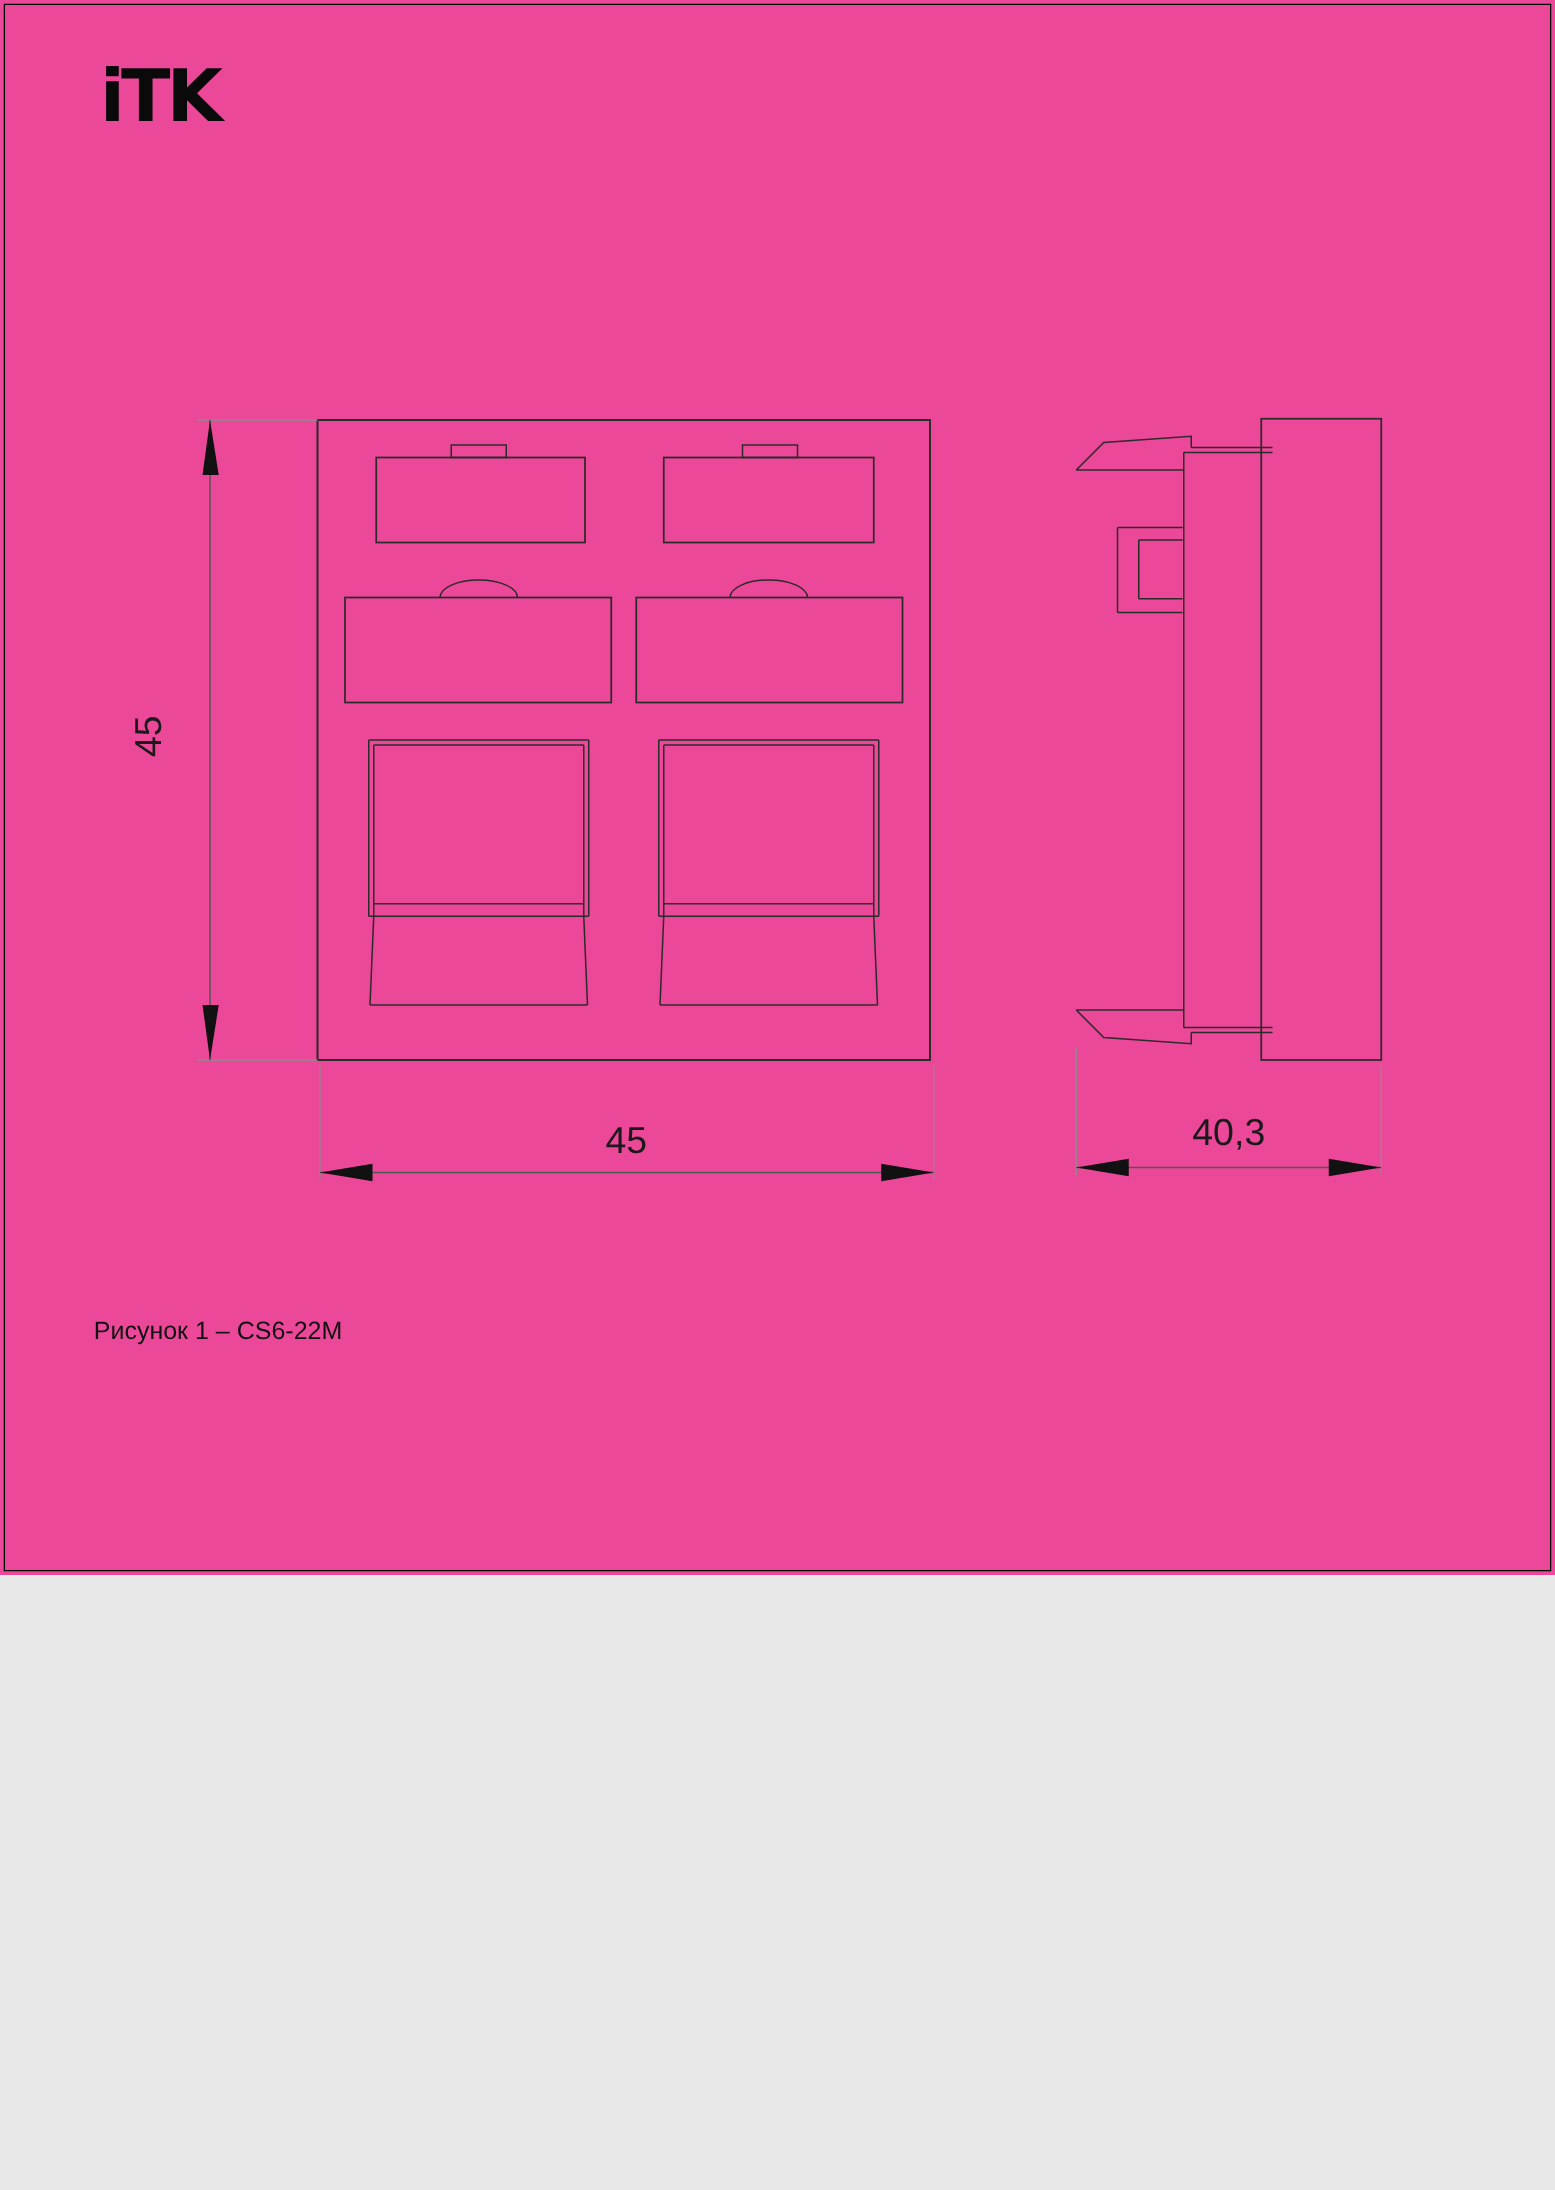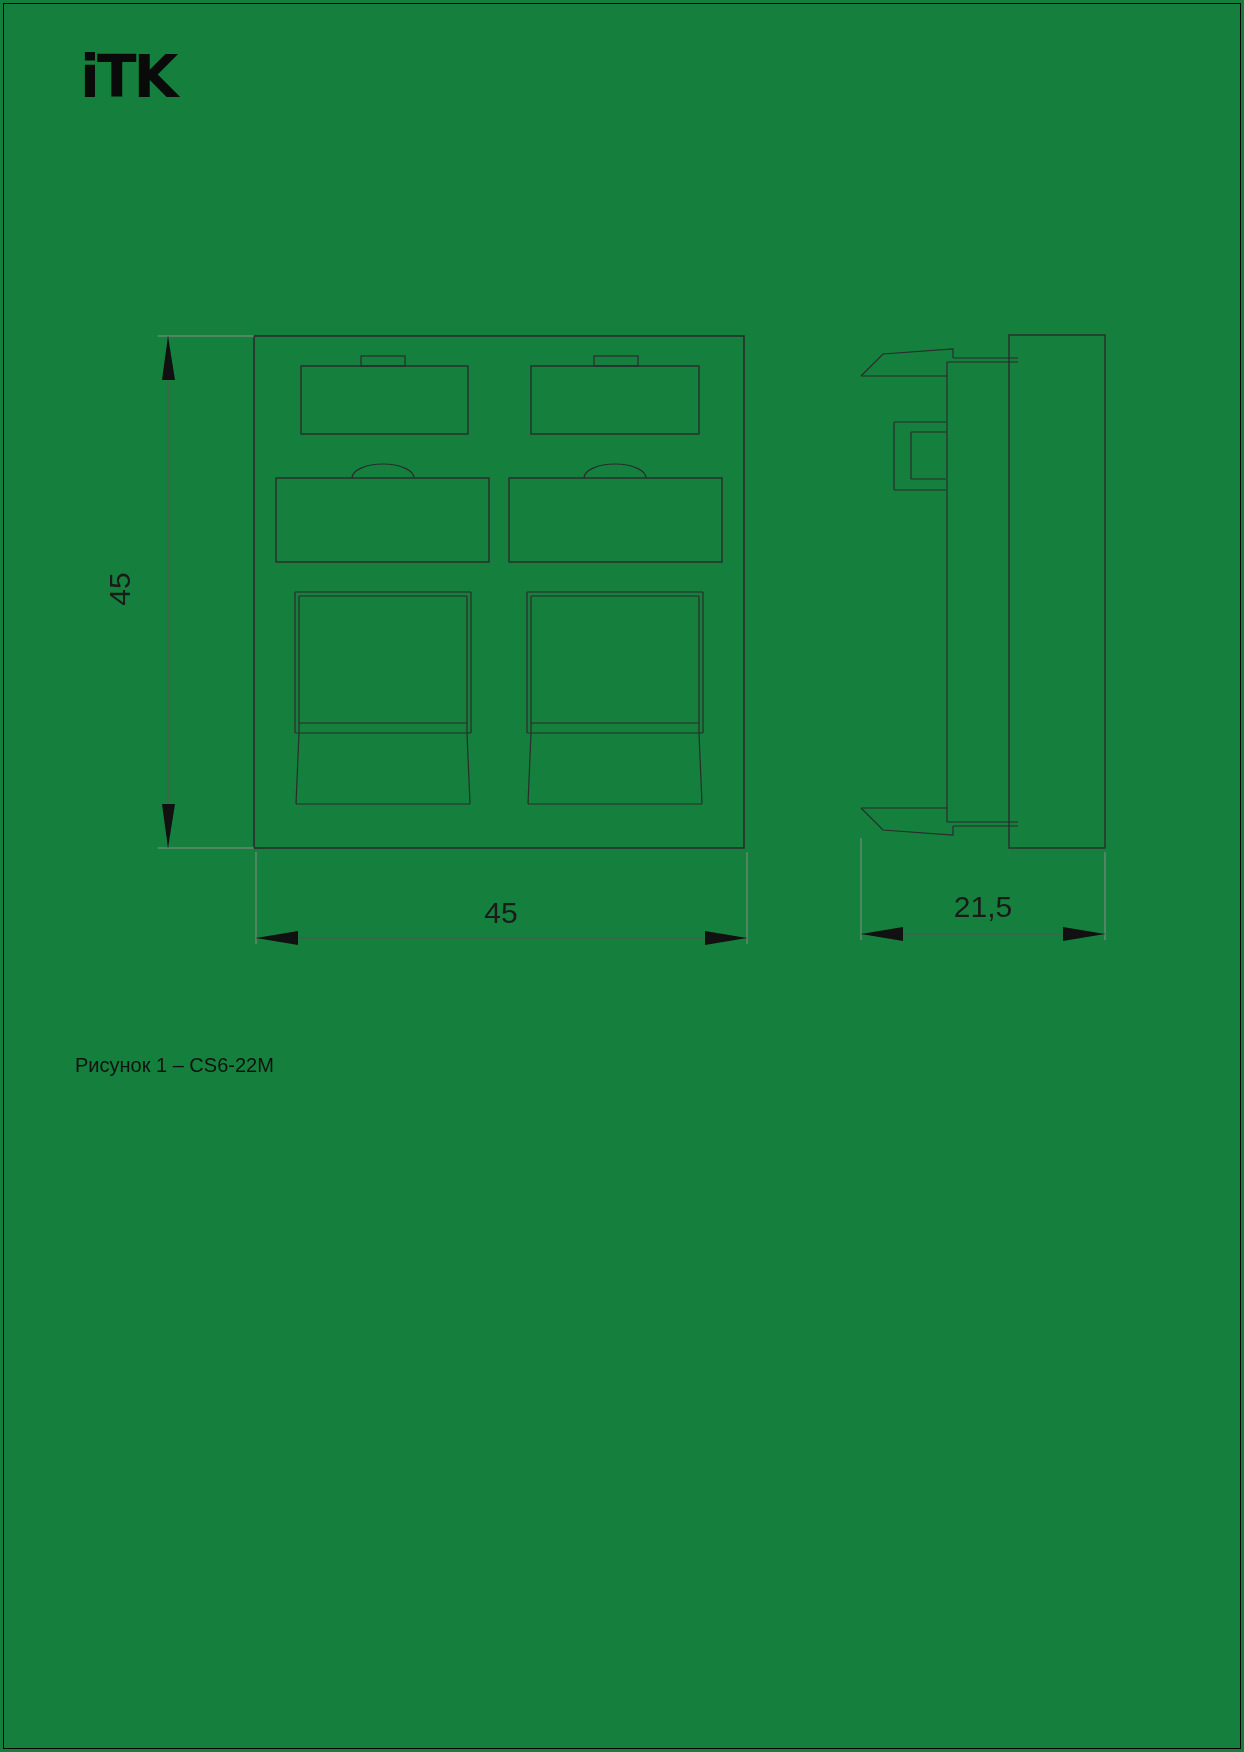--- a/index.html
+++ b/index.html
@@ -1,19 +1,19 @@
 <!DOCTYPE html>
 <html><head>
 <meta charset="utf-8">
 <style>
   html,body{margin:0;padding:0;background:#e8e8e8;}
   .page{
     position:relative;
-    width:1244px;height:1752px;
-    background:#15803d;
+    width:1244px;height:1260px;
+    background:#ec4899;
     font-family:"Liberation Sans", sans-serif;
     overflow:hidden;
     margin:0 auto;
   }
   .page-border{
     position:absolute;inset:3px;
     border:1.5px solid #000;
     pointer-events:none;
   }
   .logo{
@@ -143,17 +143,17 @@
       <path d="M861,934 H1105" stroke="#555555" stroke-width="1.2"></path>
       <polygon points="861,934 903,927 903,941" fill="#111"></polygon>
       <polygon points="1105,934 1063,927 1063,941" fill="#111"></polygon>
     </g>
   </svg>
 
   <div class="dim-label v" style="left:90px;top:574px;width:60px;">45</div>
 
   <div class="dim-label" style="left:471px;top:898px;width:60px;">45</div>
 
-  <div class="dim-label" style="left:933px;top:892px;width:100px;">21,5</div>
+  <div class="dim-label" style="left:933px;top:892px;width:100px;">40,3</div>
 
   <div class="caption">Рисунок 1 – CS6-22M</div>
 
 </div>
 
 </body></html>

